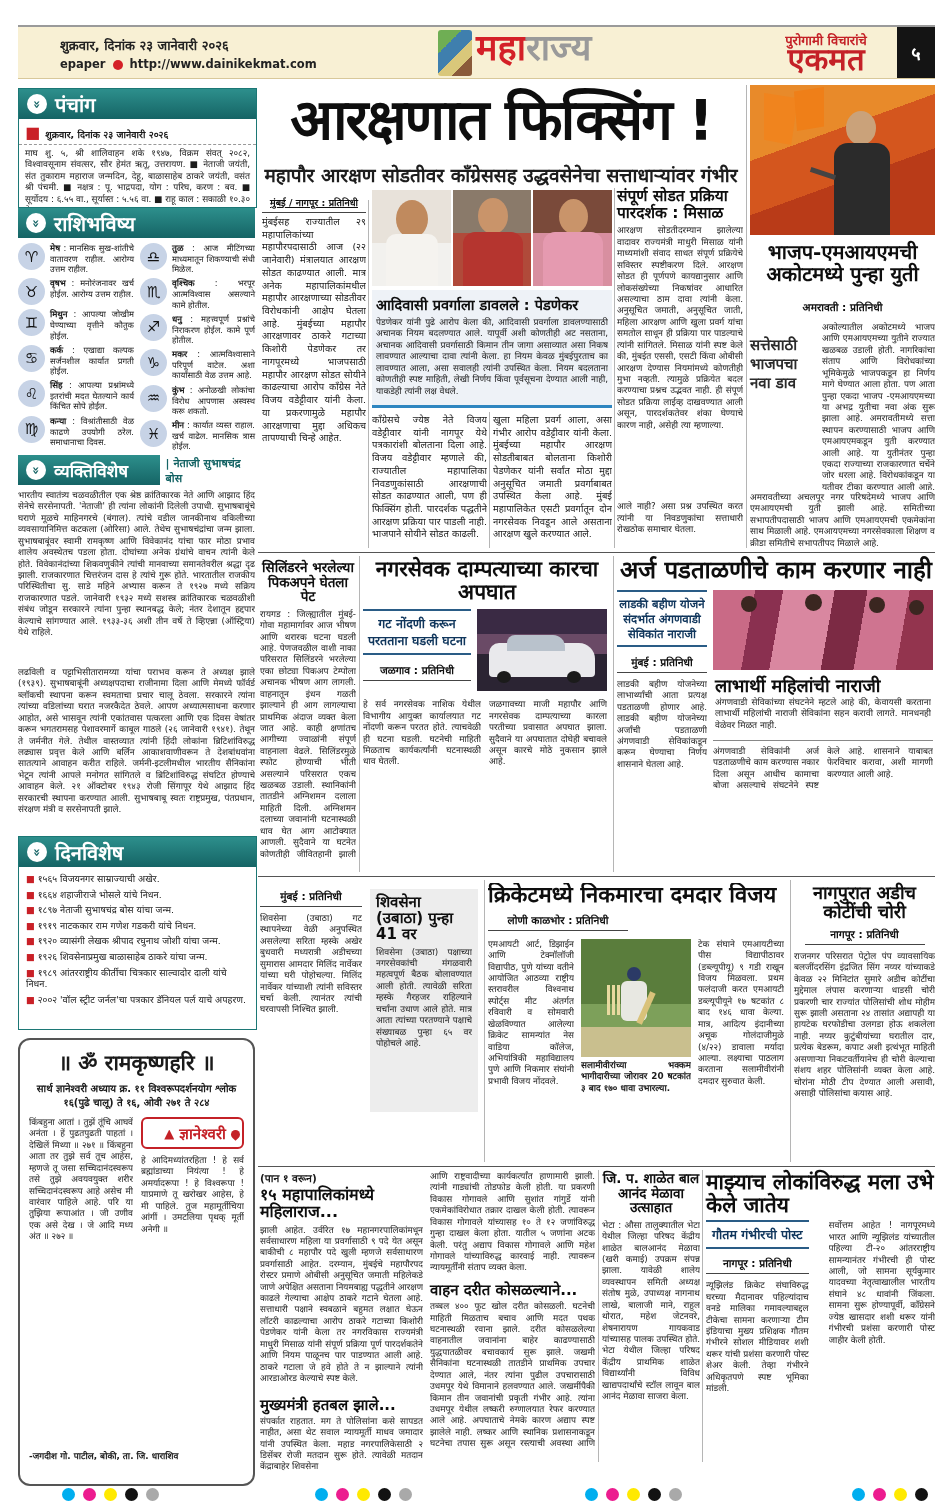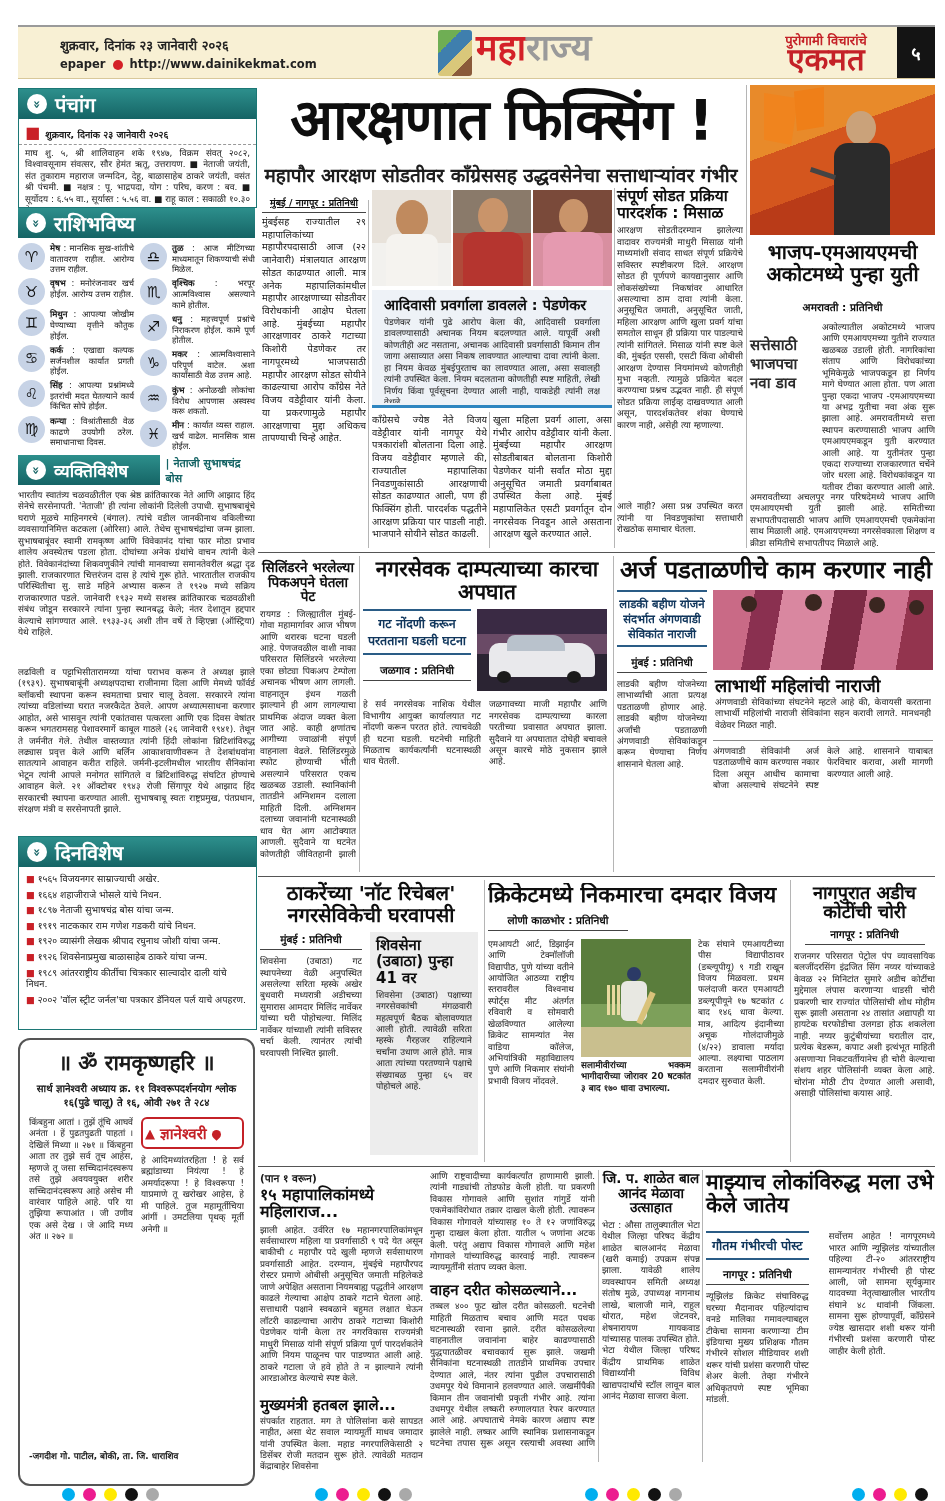--- a/index.html
+++ b/index.html
@@ -167,21 +167,21 @@
       <div class="dinitem"><span class="redsq">■</span> <span>२००२  'वॉल स्ट्रीट जर्नल'चा पत्रकार डॅनियल पर्ल याचे अपहरण.</span></div>
     </div>
   </div>
 
   <div class="abs" style="left:18px;top:1038px;width:237px;height:448px;border:2px solid #555;border-radius:12px;padding:8px 9px;box-sizing:border-box;">
     <div style="text-align:center;font-weight:800;font-size:21px;">॥ ॐ रामकृष्णहरि ॥</div>
     <div style="text-align:center;font-weight:bold;font-size:10px;margin-top:6px;line-height:1.35;">सार्थ ज्ञानेश्वरी अध्याय क्र. ११ विश्वरूपदर्शनयोग श्लोक १६(पुढे चालू) ते १६, ओवी २७१ ते २८४</div>
     <div style="display:flex;gap:8px;margin-top:8px;">
       <div class="bts" style="width:105px;height:330px;">किंबहुना आतां । तुझें तूंचि आघवें अनंता । हें पुढतपुढती पाहतां । देखिलें मिथ्या ॥ २७१ ॥ किंबहुना आता तर तुझे सर्व तूच आहेस, म्हणजे तू जसा सच्चिदानंदस्वरूप तसे तुझे अवयवयुक्त शरीर सच्चिदानंदस्वरूप आहे असेच मी वारंवार पाहिले आहे. परि या तुझिया रूपाआंत । जी उणीव एक असे देख । जे आदि मध्य अंत ॥ २७२ ॥</div>
       <div style="width:104px;">
-        <div style="border:2px solid #c42127;border-radius:6px;padding:4px 2px;text-align:left;margin-bottom:6px;position:relative;">
+        <div style="border:2px solid #c42127;border-radius:6px;padding:4px 2px;text-align:right;margin-bottom:6px;position:relative;">
           <span style="display:inline-block;width:10px;height:10px;background:#c42127;clip-path:polygon(50% 0,100% 100%,0 100%);vertical-align:middle;"></span>
           <span style="color:#c42127;font-weight:800;font-size:15px;">ज्ञानेश्वरी</span>
           <span style="display:inline-block;width:9px;height:9px;background:#c42127;border-radius:50% 50% 50% 0;transform:rotate(-45deg);vertical-align:middle;"></span>
         </div>
         <div class="bts" style="height:250px;">हे आदिमध्यांतरहिता ! हे सर्व ब्रह्मांडाच्या नियंत्या ! हे अमर्यादरूपा ! हे विश्वरूपा ! याप्रमाणे तू खरोखर आहेस, हे मी पाहिले. तुज महामूर्तीचिया आंगीं । उमटलिया पृथक् मूर्ती अनेगी ॥</div>
       </div>
     </div>
     <div class="bts" style="margin-top:4px;font-weight:bold;">-जगदीश गो. पाटील, बोकी, ता. जि. धाराशिव</div>
   </div>
 
@@ -198,21 +198,21 @@
     <div class="photo" style="flex:1;background:linear-gradient(#8a7a6a 0 45%,#b04a3a 45%);position:relative;">
       <div class="face" style="left:25px;top:8px;width:30px;height:36px;background:#c9946a;"></div>
       <div style="position:absolute;left:10px;top:42px;width:60px;height:54px;background:#b5352f;border-radius:12px 12px 0 0;"></div>
     </div>
     <div class="photo" style="flex:1;background:linear-gradient(#7a4a3a 0 45%,#d88fa0 45%);position:relative;">
       <div class="face" style="left:26px;top:9px;width:29px;height:35px;background:#c9946a;"></div>
       <div style="position:absolute;left:10px;top:42px;width:60px;height:54px;background:#e59ab0;border-radius:12px 12px 0 0;"></div>
     </div>
   </div>
 
-  <div class="abs" style="left:372px;top:290px;width:240px;height:118px;background:#eef2f7;border-bottom:3px solid #2f86c0;padding:4px 12px;box-sizing:border-box;">
+  <div class="abs" style="left:372px;top:290px;width:240px;height:118px;background:#eef2f7;border-bottom:3px solid #2f86c0;padding:4px 4px;box-sizing:border-box;">
     <div style="font-weight:800;font-size:14.5px;color:#0e0e0e;margin-bottom:3px;">आदिवासी प्रवर्गाला डावलले : पेडणेकर</div>
     <div class="bts" style="height:86px;">पेडणेकर यांनी पुढे आरोप केला की, आदिवासी प्रवर्गाला डावलण्यासाठी अचानक नियम बदलण्यात आले. यापूर्वी अशी कोणतीही अट नसताना, अचानक आदिवासी प्रवर्गासाठी किमान तीन जागा असाव्यात असा निकष लावण्यात आल्याचा दावा त्यांनी केला. हा नियम केवळ मुंबईपुरताच का लावण्यात आला, असा सवालही त्यांनी उपस्थित केला. नियम बदलताना कोणतीही स्पष्ट माहिती, लेखी निर्णय किंवा पूर्वसूचना देण्यात आली नाही, याकडेही त्यांनी लक्ष वेधले.</div>
   </div>
 
   <div class="abs bt" style="left:372px;top:414px;width:115px;height:134px;">काँग्रेसचे ज्येष्ठ नेते विजय वडेट्टीवार यांनी नागपूर येथे पत्रकारांशी बोलताना दिला आहे. विजय वडेट्टीवार म्हणाले की, राज्यातील महापालिका निवडणुकांसाठी आरक्षणाची सोडत काढण्यात आली, पण ही फिक्सिंग होती. पारदर्शक पद्धतीने आरक्षण प्रक्रिया पार पाडली नाही. भाजपाने सोयीने सोडत काढली.</div>
   <div class="abs bt" style="left:493px;top:414px;width:119px;height:134px;">खुला महिला प्रवर्ग आला, असा गंभीर आरोप वडेट्टीवार यांनी केला. मुंबईच्या महापौर आरक्षण सोडतीबाबत बोलताना किशोरी पेडणेकर यांनी सर्वांत मोठा मुद्दा अनुसूचित जमाती प्रवर्गाबाबत उपस्थित केला आहे. मुंबई महापालिकेत एसटी प्रवर्गातून दोन नगरसेवक निवडून आले असताना आरक्षण खुले करण्यात आले.</div>
 
   <div class="abs" style="left:617px;top:188px;width:126px;">
     <div class="hl" style="font-size:15.5px;margin-bottom:4px;">संपूर्ण सोडत प्रक्रिया पारदर्शक : मिसाळ</div>
     <div class="bts" style="height:272px;">आरक्षण सोडतीदरम्यान झालेल्या वादावर राज्यमंत्री माधुरी मिसाळ यांनी माध्यमांशी संवाद साधत संपूर्ण प्रक्रियेचे सविस्तर स्पष्टीकरण दिले. आरक्षण सोडत ही पूर्णपणे कायद्यानुसार आणि लोकसंख्येच्या निकषांवर आधारित असल्याचा ठाम दावा त्यांनी केला. अनुसूचित जमाती, अनुसूचित जाती, महिला आरक्षण आणि खुला प्रवर्ग यांचा समतोल साधून ही प्रक्रिया पार पाडल्याचे त्यांनी सांगितले. मिसाळ यांनी स्पष्ट केले की, मुंबईत एससी, एसटी किंवा ओबीसी आरक्षण देण्यास नियमांमध्ये कोणतीही मुभा नव्हती. त्यामुळे प्रक्रियेत बदल करण्याचा प्रश्नच उद्भवत नाही. ही संपूर्ण सोडत प्रक्रिया लाईव्ह दाखवण्यात आली असून, पारदर्शकतेवर शंका घेण्याचे कारण नाही, असेही त्या म्हणाल्या.</div>
@@ -288,21 +288,20 @@
           <div class="bts" style="height:40px;">अंगणवाडी सेविकांच्या संघटनेने म्हटले आहे की, केवायसी करताना लाभार्थी महिलांची नाराजी सेविकांना सहन करावी लागते. मानधनही वेळेवर मिळत नाही.</div>
         </div>
         <div class="bts" style="margin-top:5px;height:104px;column-count:2;column-gap:8px;">अंगणवाडी सेविकांनी अर्ज पडताळणीचे काम करण्यास नकार दिला असून आधीच कामाचा बोजा असल्याचे संघटनेने स्पष्ट केले आहे. शासनाने याबाबत फेरविचार करावा, अशी मागणी करण्यात आली आहे.</div>
       </div>
     </div>
   </div>
 
   <div class="abs hrule" style="left:258px;top:876px;width:677px;"></div>
 
   <div class="abs" style="left:260px;top:883px;width:222px;height:280px;">
-    <div class="hl" style="font-size:20px;text-align:center;">ठाकरेंच्या 'नॉट रिचेबल' नगरसेविकेची घरवापसी</div>
     <div style="display:flex;gap:8px;margin-top:6px;">
       <div style="width:102px;">
         <div class="byline">मुंबई : प्रतिनिधी</div>
         <div class="bts" style="margin-top:6px;height:180px;">शिवसेना (उबाठा) गट स्थापनेच्या वेळी अनुपस्थित असलेल्या सरिता म्हस्के अखेर बुधवारी मध्यरात्री अडीचच्या सुमारास आमदार मिलिंद नार्वेकर यांच्या घरी पोहोचल्या. मिलिंद नार्वेकर यांच्याशी त्यांनी सविस्तर चर्चा केली. त्यानंतर त्यांची घरवापसी निश्चित झाली.</div>
       </div>
       <div style="width:108px;background:#ededed;padding:5px 6px;box-sizing:border-box;">
         <div class="hl" style="font-size:15px;">शिवसेना (उबाठा) पुन्हा 41 वर</div>
         <div class="bts" style="margin-top:4px;height:160px;">शिवसेना (उबाठा) पक्षाच्या नगरसेवकांची मंगळवारी महत्वपूर्ण बैठक बोलावण्यात आली होती. त्यावेळी सरिता म्हस्के गैरहजर राहिल्याने चर्चांना उधाण आले होते. मात्र आता त्यांच्या परतण्याने पक्षाचे संख्याबळ पुन्हा ६५ वर पोहोचले आहे.</div>
       </div>
     </div>
@@ -353,21 +352,21 @@
   <div class="abs vrule" style="left:598px;top:1170px;height:292px;"></div>
 
   <div class="abs" style="left:602px;top:1171px;width:98px;height:290px;">
     <div class="hl" style="font-size:13.5px;text-align:center;">जि. प. शाळेत बाल आनंद मेळावा उत्साहात</div>
     <div class="bts" style="margin-top:5px;height:232px;">भेटा : औसा तालुक्यातील भेटा येथील जिल्हा परिषद केंद्रीय शाळेत बालआनंद मेळावा (खरी कमाई) उपक्रम संपन्न झाला. यावेळी शालेय व्यवस्थापन समिती अध्यक्ष संतोष मुळे, उपाध्यक्ष नागनाथ लाखे, बालाजी माने, राहुल थोरात, महेश जेटनवरे, शेषनारायण गायकवाड यांच्यासह पालक उपस्थित होते. भेटा येथील जिल्हा परिषद केंद्रीय प्राथमिक शाळेत विद्यार्थ्यांनी विविध खाद्यपदार्थांचे स्टॉल लावून बाल आनंद मेळावा साजरा केला.</div>
   </div>
   <div class="abs vrule" style="left:702px;top:1170px;height:292px;"></div>
 
   <div class="abs" style="left:706px;top:1171px;width:229px;height:300px;">
     <div class="hl" style="font-size:21px;">माझ्याच लोकांविरुद्ध मला उभे केले जातेय</div>
-    <div style="display:flex;gap:20px;margin-top:15px;">
+    <div style="display:flex;gap:20px;margin-top:4px;">
       <div style="width:108px;">
         <div class="subheadbox" style="font-size:12.5px;">गौतम गंभीरची पोस्ट</div>
         <div class="byline" style="margin-top:7px;border-bottom:1px solid #444;">नागपूर : प्रतिनिधी</div>
         <div class="bts" style="margin-top:6px;height:148px;">न्यूझिलंड क्रिकेट संघाविरुद्ध घरच्या मैदानावर पहिल्यांदाच वनडे मालिका गमावल्याबद्दल टीकेचा सामना करणाऱ्या टीम इंडियाचा मुख्य प्रशिक्षक गौतम गंभीरने सोशल मीडियावर शशी थरूर यांची प्रशंसा करणारी पोस्ट शेअर केली. तेव्हा गंभीरने अधिकृतपणे स्पष्ट भूमिका मांडली.</div>
       </div>
       <div class="bts" style="width:112px;height:222px;">सर्वोत्तम आहेत ! नागपूरमध्ये भारत आणि न्यूझिलंड यांच्यातील पहिल्या टी-२० आंतरराष्ट्रीय सामन्यानंतर गंभीरची ही पोस्ट आली, जो सामना सूर्यकुमार यादवच्या नेतृत्वाखालील भारतीय संघाने ४८ धावांनी जिंकला. सामना सुरू होण्यापूर्वी, काँग्रेसने ज्येष्ठ खासदार शशी थरूर यांनी गंभीरची प्रशंसा करणारी पोस्ट जाहीर केली होती.</div>
     </div>
   </div>
 
   <div class="abs" style="left:0;top:1484px;width:945px;">

